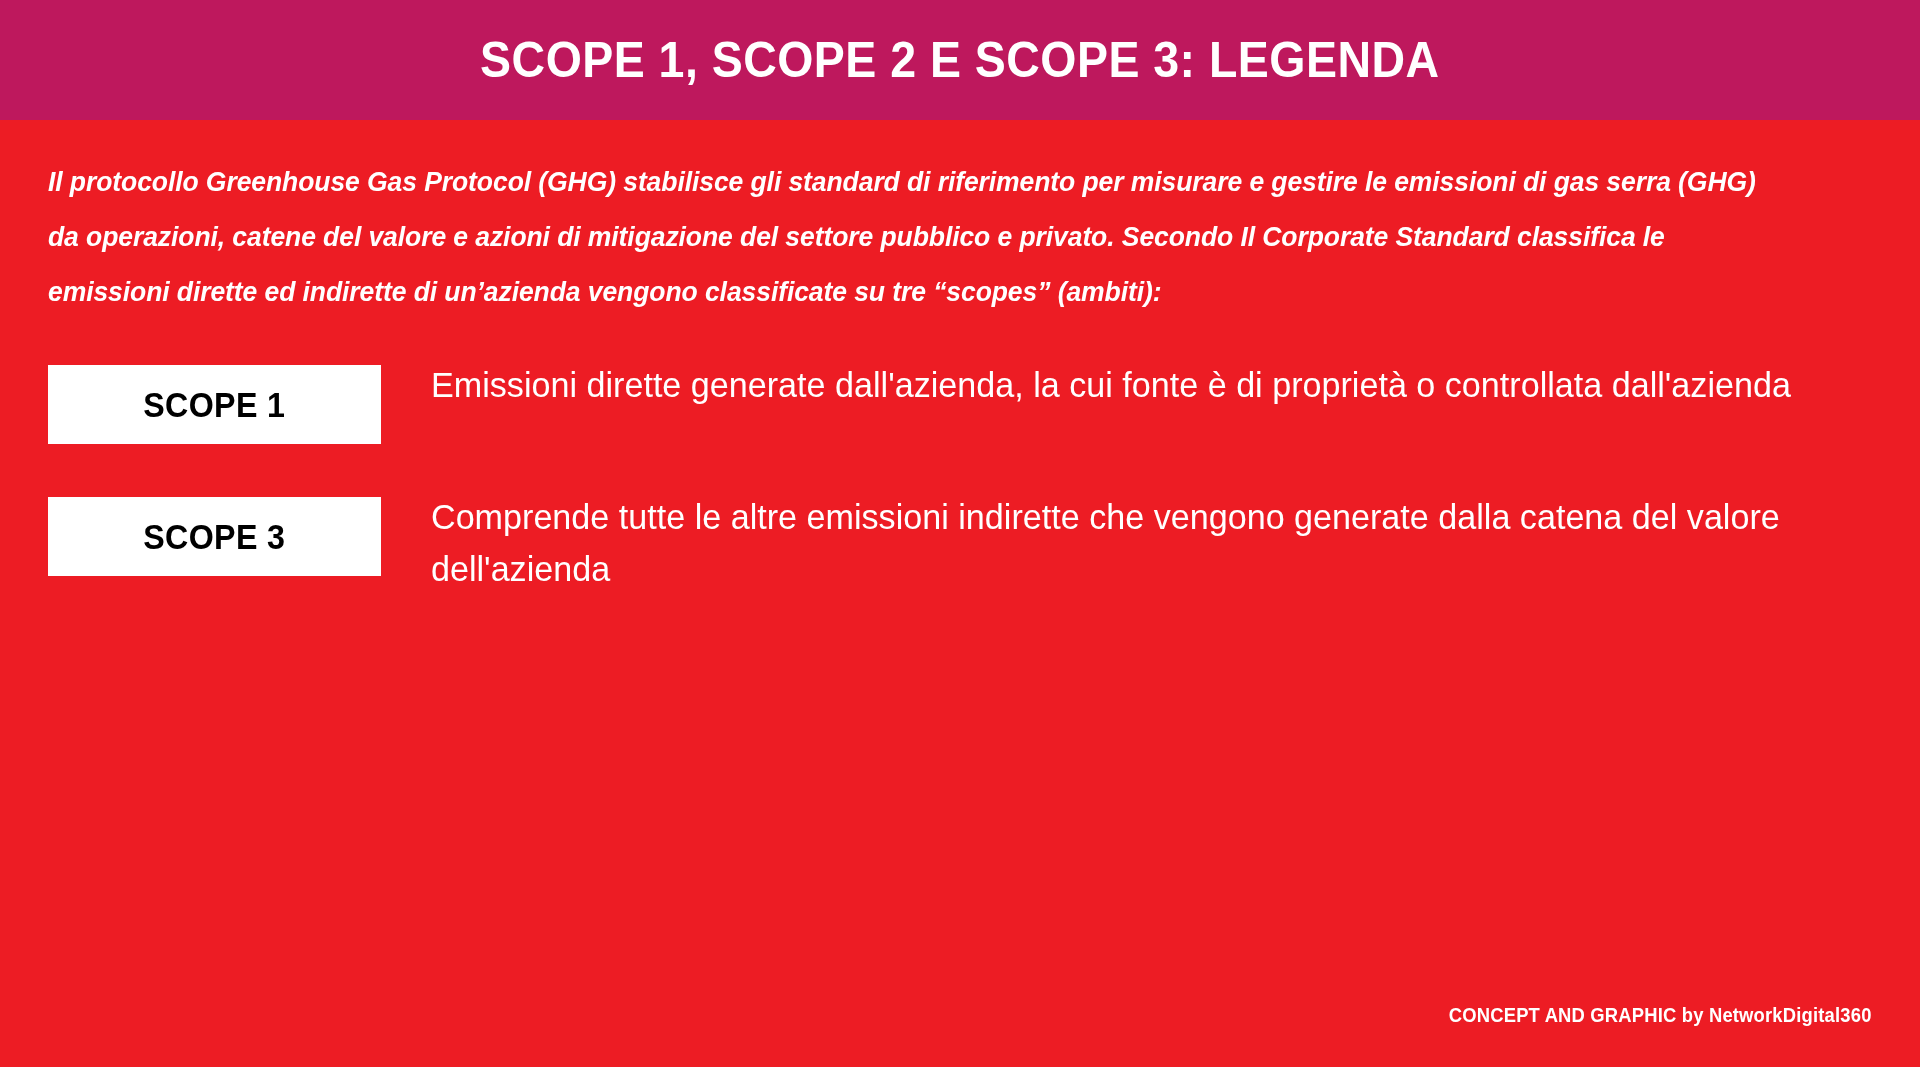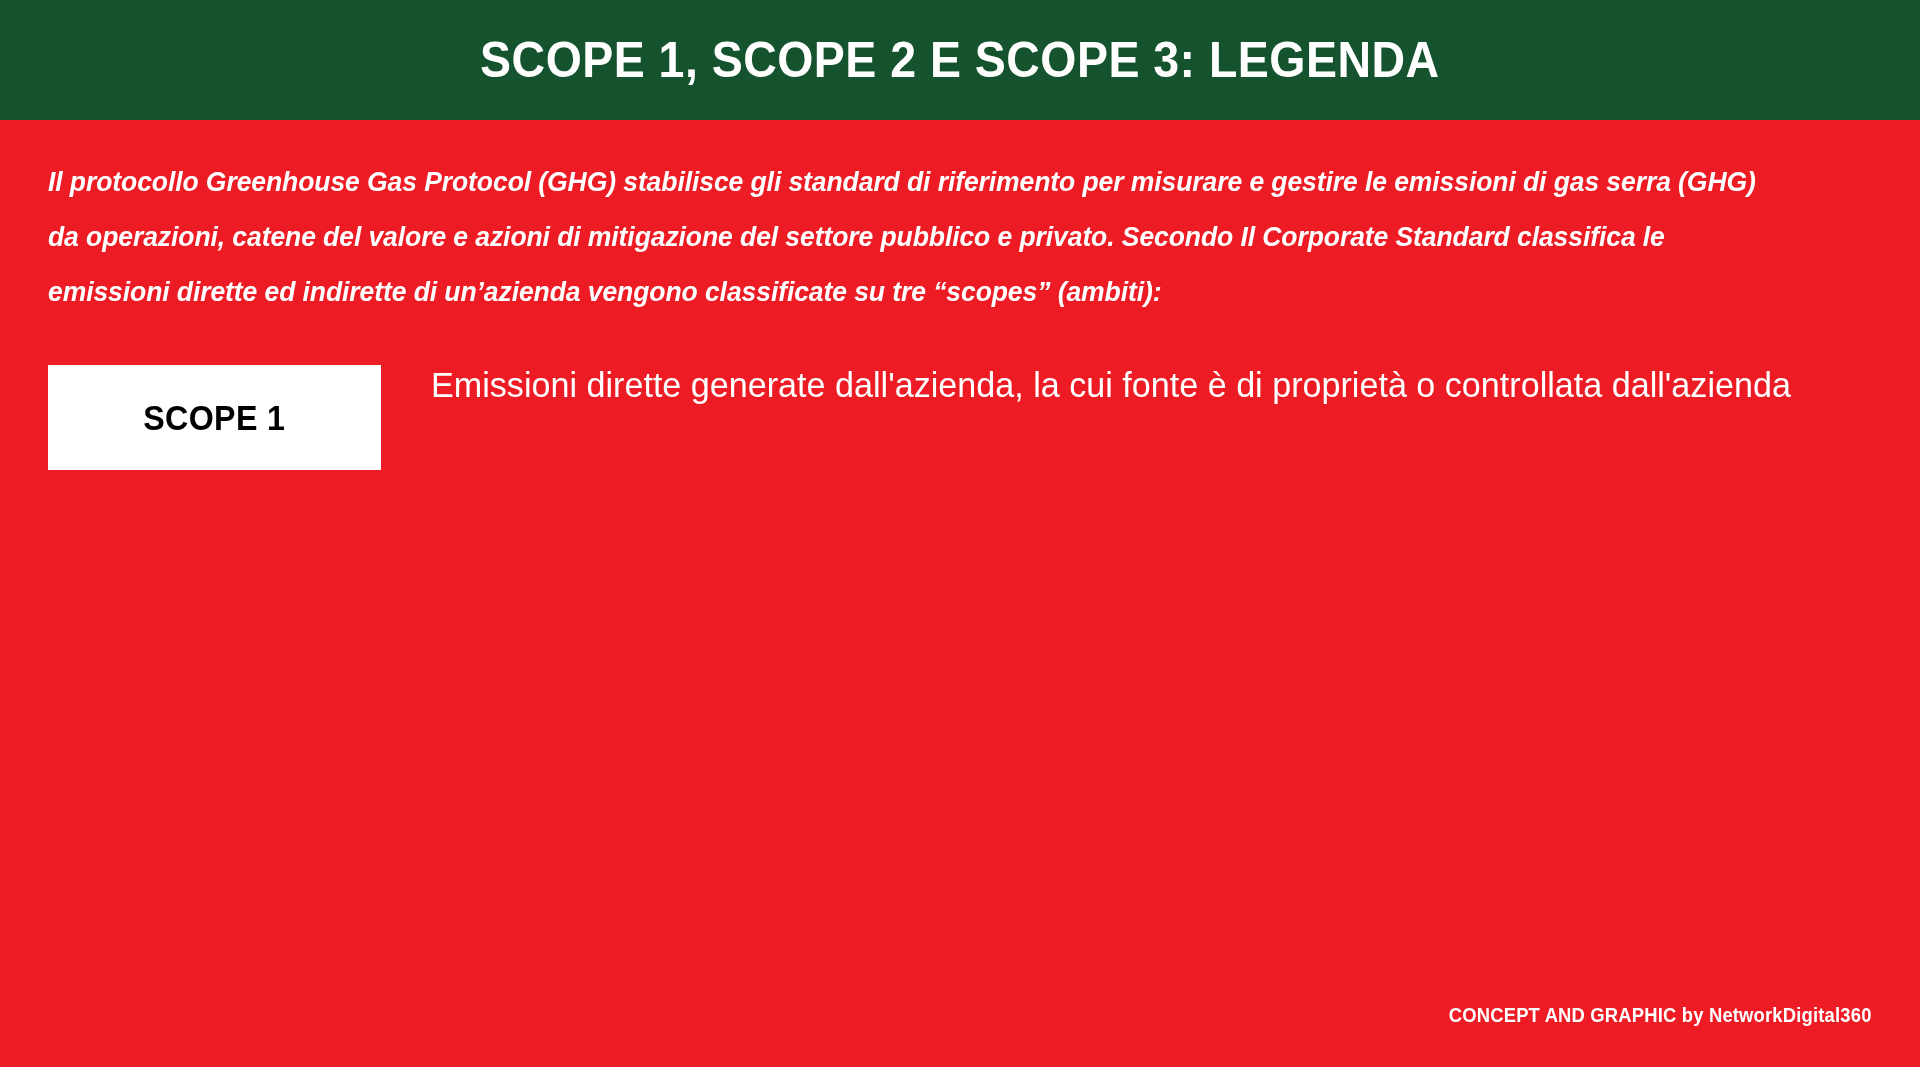--- a/index.html
+++ b/index.html
@@ -14,21 +14,21 @@
     width:1920px;
     height:1067px;
     background:#ED1C24;
     display:flex;
     flex-direction:column;
   }
   
   .header-bar {
     width:100%;
     height:120px;
-    background:#14532d;
+    background:#be185d;
     display:flex;
     align-items:center;
     justify-content:center;
     flex:0 0 120px;
   }
   .header-title {
     color:#ffffff;
     font-family:"Liberation Sans Narrow","Liberation Sans", sans-serif;
     font-weight:bold;
     font-size:50px;
@@ -62,21 +62,21 @@
     flex-direction:column;
     gap:53px;
   }
   .scope-row {
     display:flex;
     align-items:flex-start;
   }
   .scope-badge {
     flex:0 0 auto;
     width:333px;
-    height:105px;
+    height:79px;
     background:#ffffff;
     display:flex;
     align-items:center;
     justify-content:center;
   }
   .scope-badge-label {
     color:#000000;
     font-family:"Liberation Sans Narrow","Liberation Sans", sans-serif;
     font-weight:bold;
     font-size:35px;
@@ -127,19 +127,25 @@
     <div class="scope-list">
 
       <div class="scope-row">
         <div class="scope-badge">
           <span class="scope-badge-label">SCOPE 1</span>
         </div>
         <div class="scope-desc">Emissioni dirette generate dall'azienda, la cui fonte è di proprietà o controllata dall'azienda</div>
       </div>
 
 
+      <div class="scope-row">
+        <div class="scope-badge">
+          <span class="scope-badge-label">SCOPE 3</span>
+        </div>
+        <div class="scope-desc">Comprende tutte le altre emissioni indirette che vengono generate dalla catena del valore dell'azienda</div>
+      </div>
 
     </div>
 
     <div class="credit">CONCEPT AND GRAPHIC by NetworkDigital360</div>
 
   </div>
 </div>
 
 </body></html>

